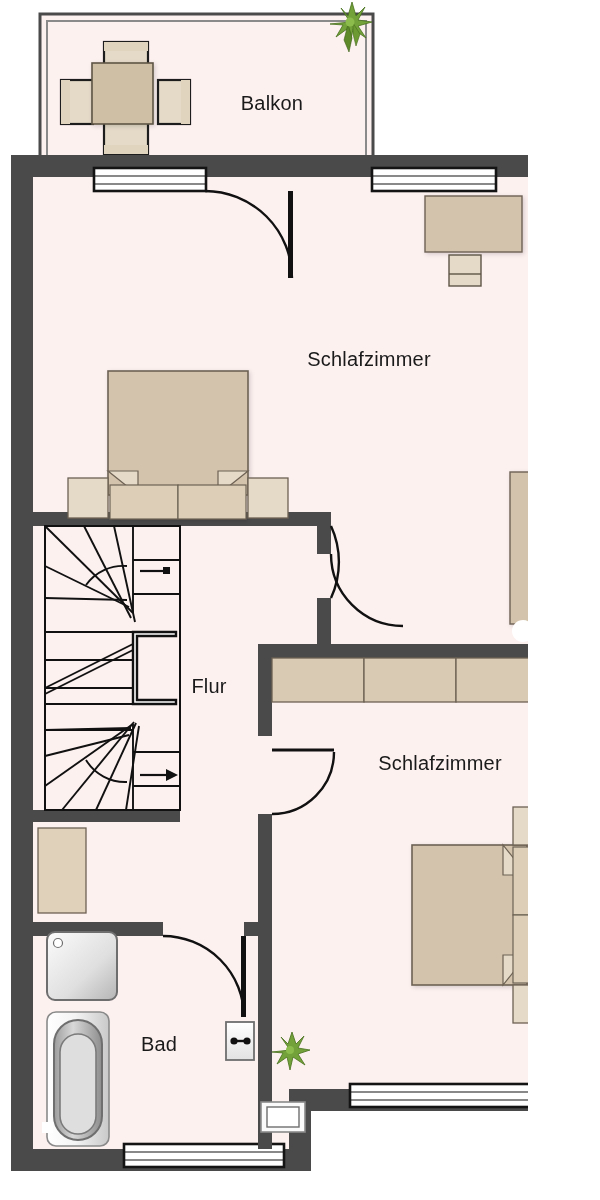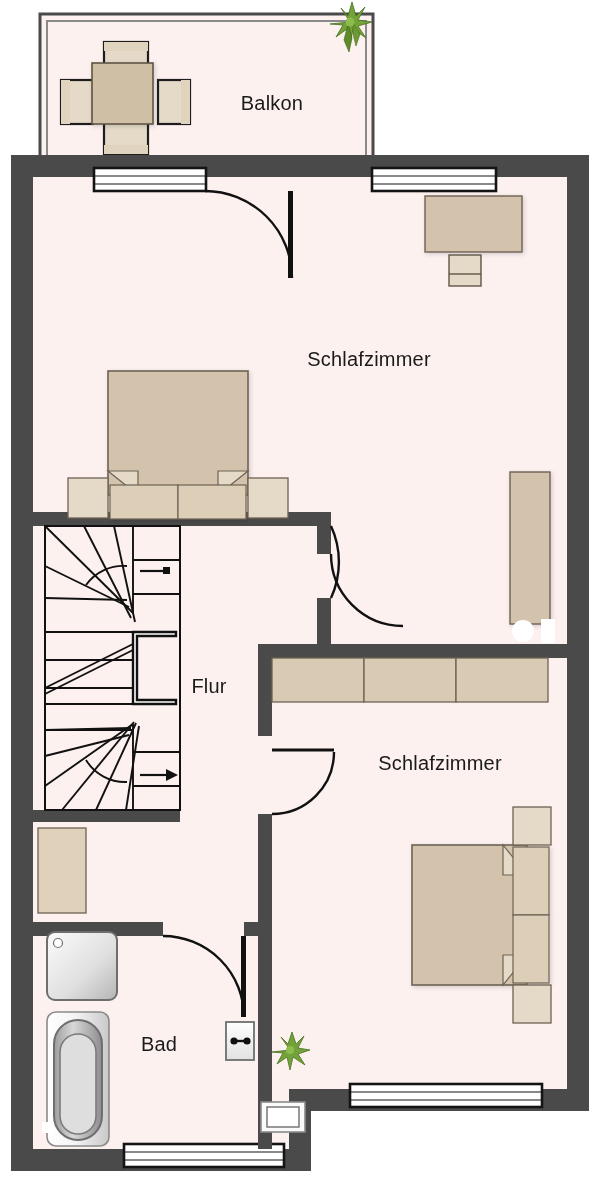--- a/index.html
+++ b/index.html
@@ -1,20 +1,20 @@
 <!DOCTYPE html>
 <html><head>
 <meta charset="utf-8">
 <title>Grundriss Obergeschoss</title>
 <style>
   html,body{margin:0;padding:0;background:#ffffff;}
   body{font-family:"Liberation Sans", sans-serif;}
   #plan-root{
     position:relative;
-    width:600px;height:1200px;
+    width:528px;height:1200px;
     background:#ffffff;
     overflow:hidden;
   }
   #plan-svg{display:block;width:600px;height:1200px;}
   .room-label{
     font-family:"Liberation Sans", sans-serif;
     font-size:20px;
     fill:#1a1a1a;
     text-anchor:middle;
     dominant-baseline:middle;

